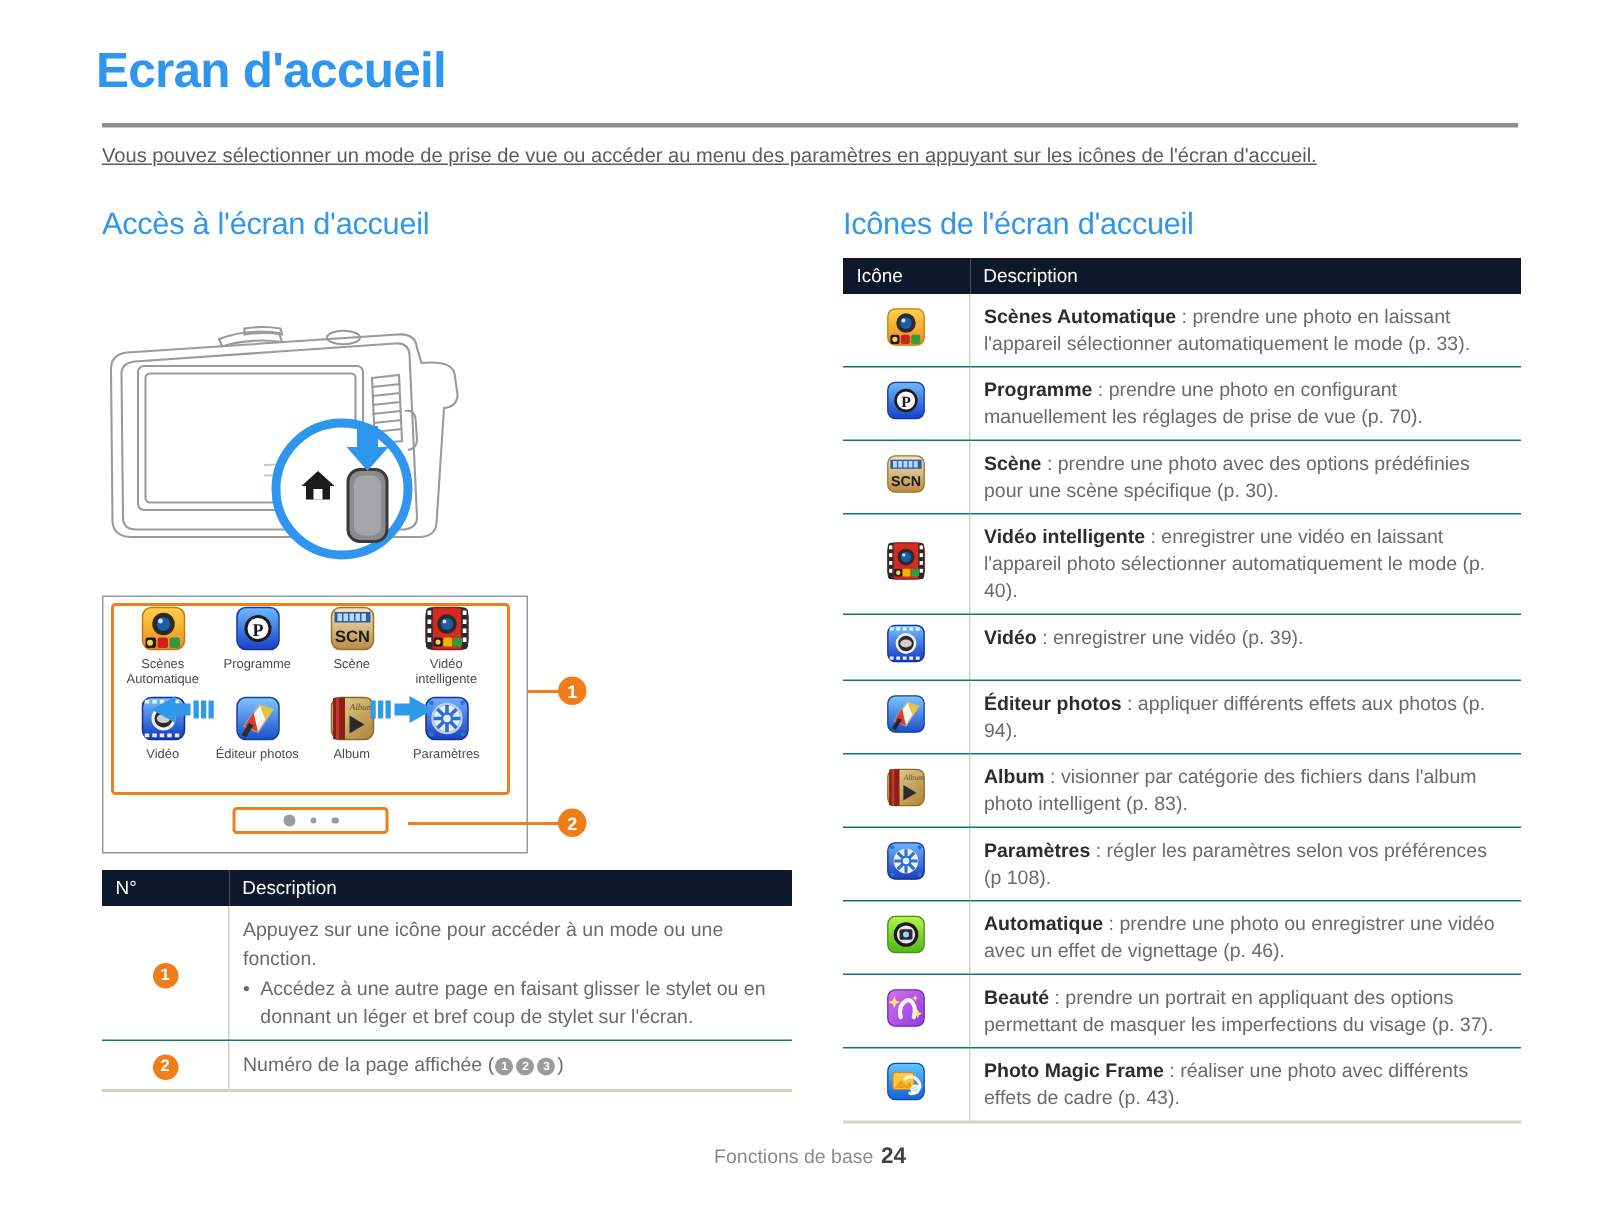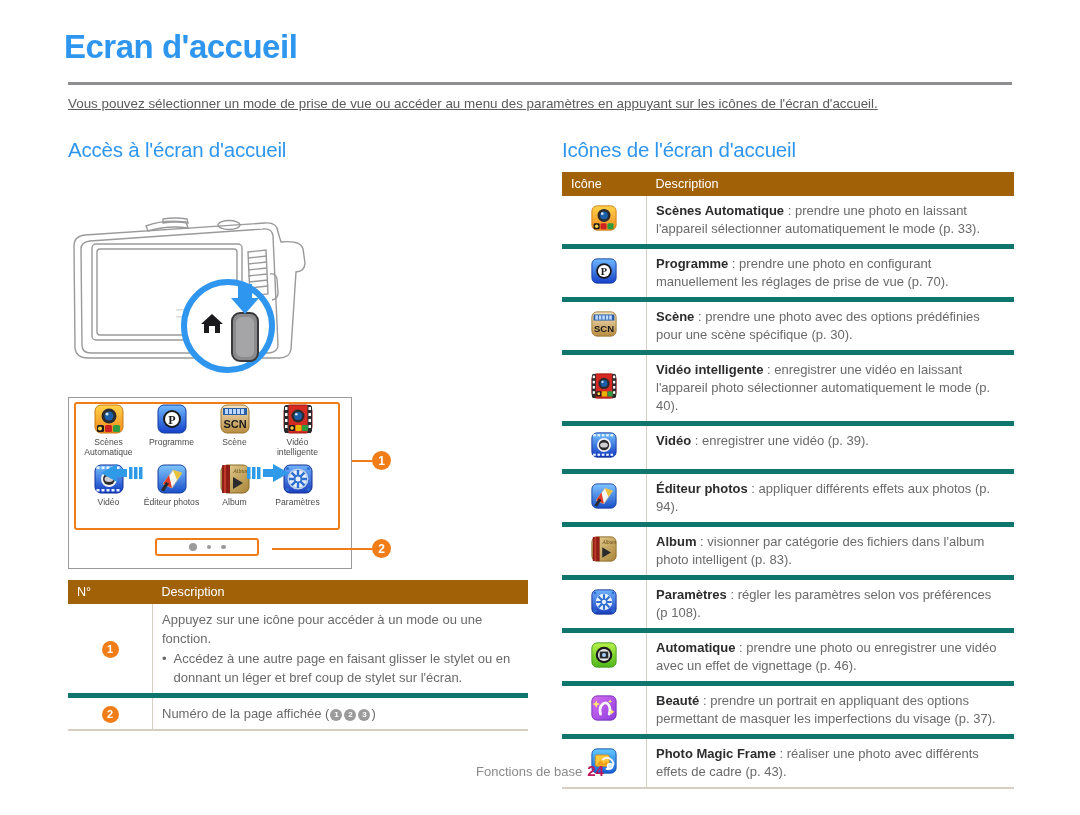--- a/index.html
+++ b/index.html
@@ -68,26 +68,26 @@
   .lead{position:absolute;background:#f07d18;}
   .badge{
     width:19px;height:19px;border-radius:50%;background:#f07d18;color:#fff;
     font-size:12px;font-weight:bold;display:flex;align-items:center;justify-content:center;
     position:absolute;
   }
 
   
   table{border-collapse:collapse;width:100%;}
   .tbl thead th{
-    background:#a16207;color:#fff;font-weight:normal;font-size:12.6px;
+    background:#0f172a;color:#fff;font-weight:normal;font-size:12.6px;
     text-align:left;padding:5px 9px;
   }
   .tbl td{
     font-size:13px;color:#6a6a6c;line-height:18px;
-    padding:6px 9px;vertical-align:top;border-bottom:5px solid #0f766e;
+    padding:6px 9px;vertical-align:top;border-bottom:1px solid #0f766e;
   }
   .tbl td b{color:#2c2c2e;font-weight:bold;}
   .tbl .c-ico{width:66px;text-align:center;border-right:1px solid #d8cfc2;vertical-align:middle;}
   .tbl tbody tr:last-child td{border-bottom:2px solid #d8cfc2;}
 
   .left-tbl{position:absolute;left:68px;top:580px;width:460px;}
   .left-tbl thead th:first-child{width:66px;}
   .left-tbl td.num{width:66px;text-align:center;border-right:1px solid #d8cfc2;vertical-align:middle;}
   .left-tbl td{font-size:13px;line-height:19px;color:#6a6a6c;}
   .badge-cell{
@@ -101,21 +101,21 @@
     color:#fff;font-size:8px;font-weight:bold;align-items:center;justify-content:center;
     vertical-align:1px;margin:0 1px;
   }
 
   .icon-box{width:26px;height:26px;border-radius:5px;display:inline-block;position:relative;overflow:hidden;}
 
   
   .footer{
     position:absolute;left:0;top:762px;width:1080px;text-align:center;font-size:13px;color:#8a8a8c;
   }
-  .footer .pg{color:#be185d;font-weight:bold;font-size:15px;margin-left:5px;}
+  .footer .pg{color:#404040;font-weight:bold;font-size:15px;margin-left:5px;}
 </style>
 </head>
 <body>
 
 <div class="page">
 
   <div class="title">Ecran d'accueil</div>
   <div class="title-rule"></div>
   <div class="intro">Vous pouvez sélectionner un mode de prise de vue ou accéder au menu des paramètres en appuyant sur les icônes de l'écran d'accueil.</div>
 

